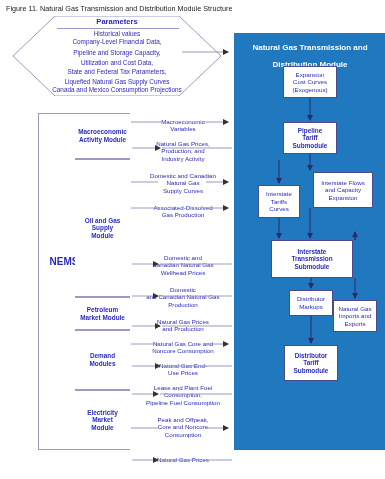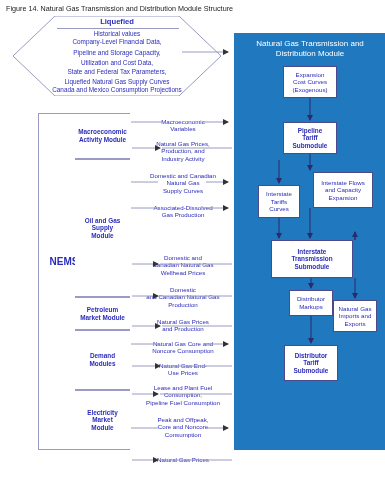--- a/index.html
+++ b/index.html
@@ -32,47 +32,47 @@
   .mod-box{position:absolute;left:75px;width:55px;box-sizing:border-box;
            border-top:1px solid #9a9ac4;border-bottom:1px solid #9a9ac4;
            background:#fff;display:flex;align-items:center;justify-content:center;}
   .mod-box span{font-size:6.4px;font-weight:bold;color:#2b2bbb;text-align:center;
                 line-height:7.6px;display:block;}
 
   
   #blue-panel{position:absolute;left:234px;top:33px;width:151px;height:417px;
               background:#2079be;}
   .panel-title{position:absolute;left:240px;top:39px;width:140px;text-align:center;
-               font-size:8px;font-weight:normal;color:#ffffff;line-height:10px;}
+               font-size:8px;font-weight:bold;color:#ffffff;line-height:17px;}
 
   
   .pbox{position:absolute;background:#ffffff;border:1px solid #4a4a8c;
         box-sizing:border-box;display:flex;align-items:center;justify-content:center;}
   .pbox span{font-size:6.2px;color:#2b2bbb;text-align:center;line-height:7.6px;
              display:block;padding:0 1px;}
   .pbox.bold span{font-weight:bold;font-size:6.4px;}
 
   
   .flab{position:absolute;text-align:center;font-size:6.2px;color:#2b2bbb;
         line-height:7.4px;white-space:nowrap;}
 
   
   .conn{position:absolute;left:0;top:0;width:385px;height:479px;pointer-events:none;}
 </style>
 </head>
 <body>
 
-<div class="fig-title">Figure 14. Natural Gas Transmission and Distribution Module Structure</div>
+<div class="fig-title">Figure 11. Natural Gas Transmission and Distribution Module Structure</div>
 
 <div id="exogenous-shape">
   <svg width="208" height="80" viewBox="0 0 208 80">
     <path d="M 42 0 L 166 0 L 208 40 L 166 80 L 42 80 L 0 40 Z" fill="#ffffff" stroke="#9a9ac4" stroke-width="1"></path>
   </svg>
 </div>
-<div class="exo-title">Liquefied</div>
+<div class="exo-title">Parameters</div>
 <div class="exo-rule"></div>
 <div class="exo-lines">
   <div>Historical values</div>
   <div>Company-Level Financial Data,</div>
   <div class="exo-gap"></div>
   <div>Pipeline and Storage Capacity,</div>
   <div class="exo-gap"></div>
   <div>Utilization and Cost Data,</div>
   <div>State and Federal Tax Parameters,</div>
   <div class="exo-gap"></div>

